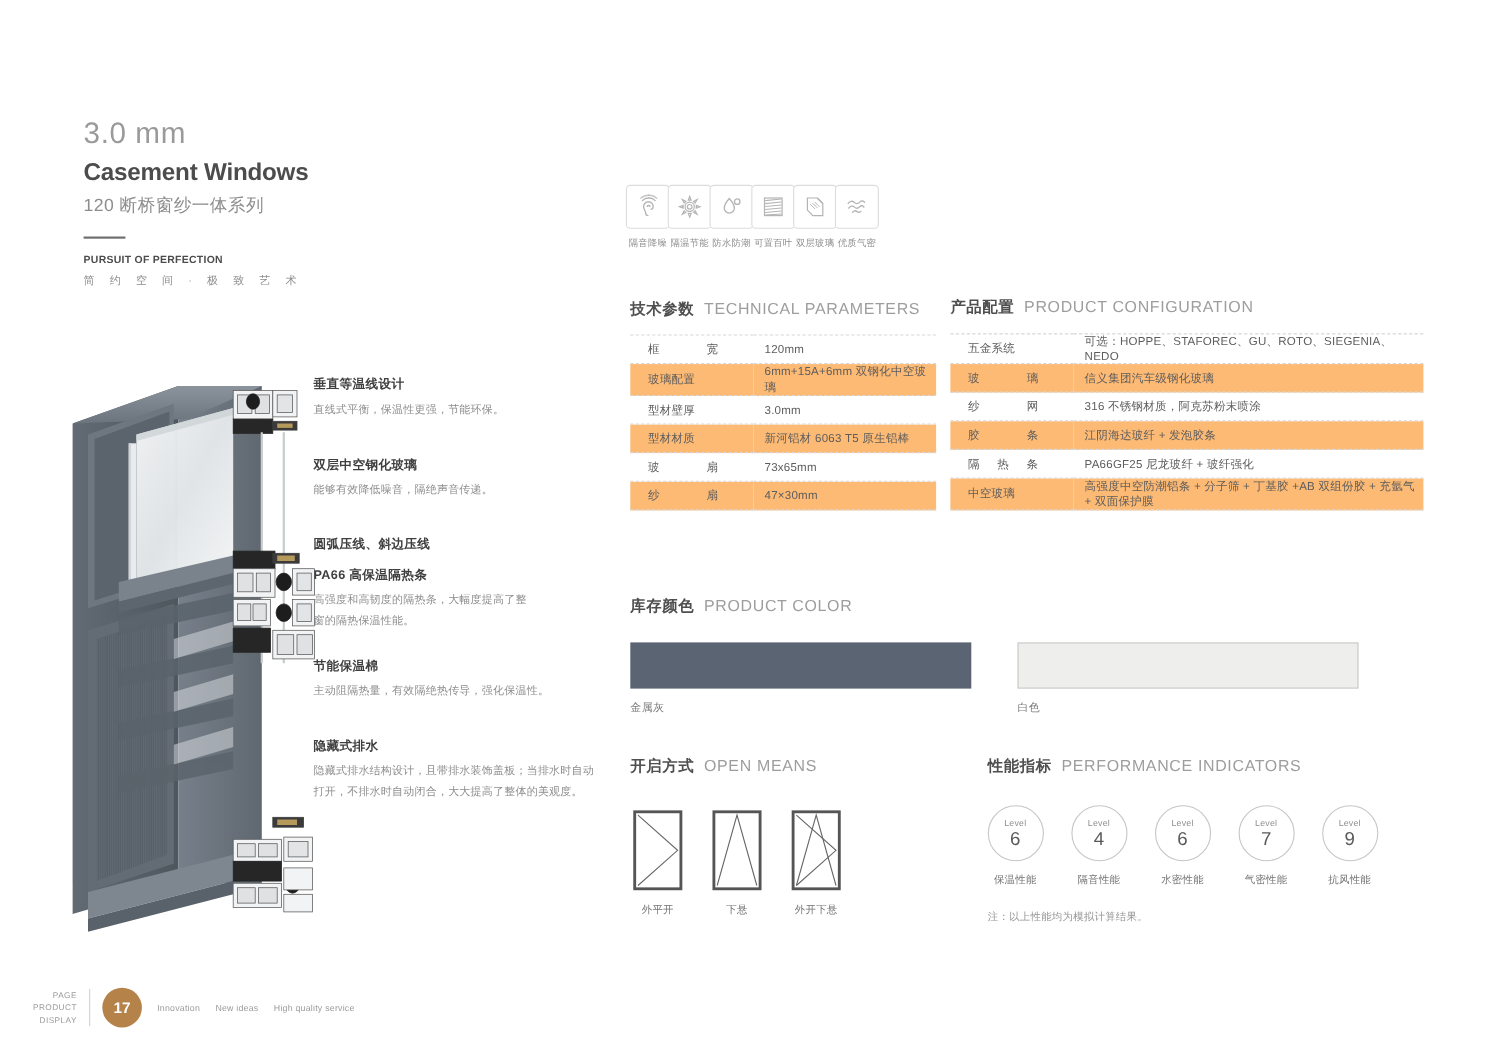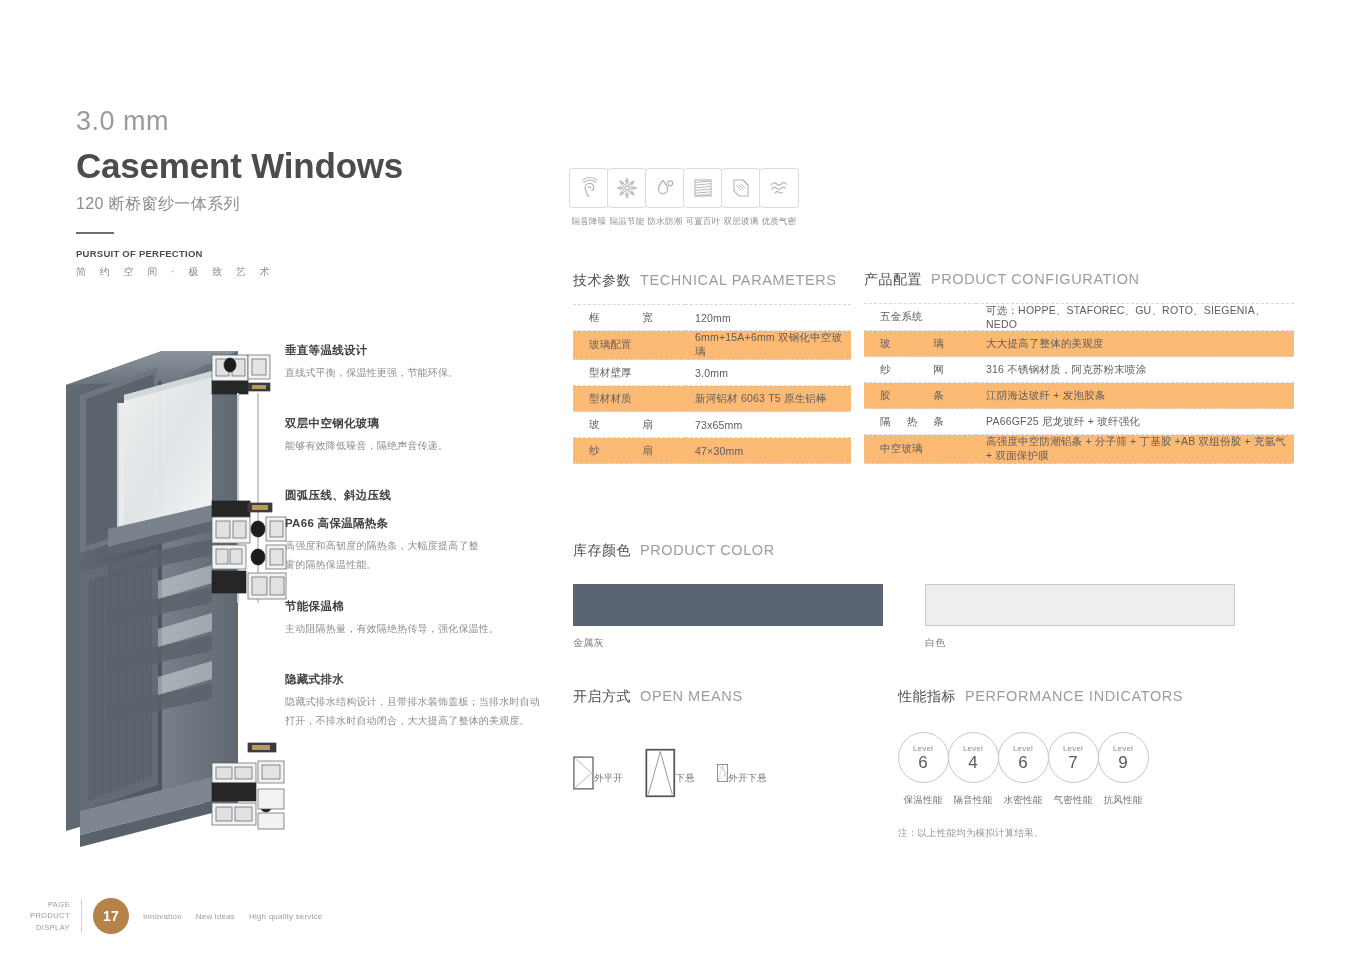--- a/index.html
+++ b/index.html
@@ -9,21 +9,21 @@
     font-family:"Liberation Sans","DejaVu Sans",sans-serif;
     color:#4a4a4a;
     overflow:hidden;
     position:relative;
   }
   .page{position:absolute;left:0;top:0;width:1366px;height:964px;}
 
   
   .hdr{position:absolute;left:76px;top:105px;width:460px;}
   .hdr-size{font-size:27px;color:#9a9a9a;font-weight:400;letter-spacing:.5px;line-height:1.25;}
-  .hdr-title{font-size:35px;color:#4c4c4c;font-weight:700;letter-spacing:-.2px;line-height:1.3;margin-top:4px;}
+  .hdr-title{font-size:22px;color:#4c4c4c;font-weight:700;letter-spacing:-.2px;line-height:1.3;margin-top:4px;}
   .hdr-sub{font-size:16px;color:#8d8d8d;font-weight:400;margin-top:6px;letter-spacing:.4px;}
   .hdr-rule{width:38px;height:2px;background:#6f6f6f;margin-top:17px;}
   .hdr-en{font-size:9.5px;color:#4c4c4c;font-weight:700;letter-spacing:.25px;margin-top:14px;}
   .hdr-cn{font-size:10px;color:#8d8d8d;letter-spacing:5.5px;margin-top:6px;}
 
   
   .render{position:absolute;left:62px;top:333px;width:230px;height:525px;}
   .render svg{display:block;}
 
   
@@ -33,21 +33,21 @@
   .feat-p{font-size:10px;color:#8e8e8e;line-height:1.85;margin-top:6px;letter-spacing:.2px;}
 
   
   .iconstrip{position:absolute;left:570px;top:168px;display:flex;}
   .icell{width:38px;display:flex;flex-direction:column;align-items:center;}
   .ibox{width:38px;height:38px;border:1px solid #dcdcdc;border-radius:4px;display:flex;align-items:center;justify-content:center;background:#fff;}
   .ilbl{font-size:8.5px;color:#8e8e8e;margin-top:8px;white-space:nowrap;letter-spacing:.2px;}
 
   
   .sect-title{display:flex;align-items:baseline;gap:9px;}
-  .st-cn{font-size:14px;color:#4f4f4f;font-weight:400;letter-spacing:.5px;}
+  .st-cn{font-size:14px;color:#4f4f4f;font-weight:700;letter-spacing:.5px;}
   .st-en{font-size:14.5px;color:#9d9d9d;font-weight:400;letter-spacing:.6px;}
 
   
   .tbl{width:100%;border-collapse:collapse;margin-top:14px;}
   .tbl tr{height:26px;}
   .tbl tr.odd{background:#ffffff;}
   .tbl tr.even{background:#fdba74;}
   .tbl td{font-size:10.5px;color:#5d5d5d;border-top:1px dashed #d8d8d8;vertical-align:middle;padding:0;letter-spacing:.2px;}
   .tbl tr:last-child td{border-bottom:1px dashed #d8d8d8;}
   td.k{width:96px;padding-left:16px;}
@@ -60,27 +60,27 @@
   
   .panel-color{position:absolute;left:573px;top:542px;width:662px;}
   .swatches{display:flex;gap:42px;margin-top:24px;}
   .sw{width:310px;}
   .sw-box{height:42px;}
   .sw-lbl{font-size:10px;color:#7d7d7d;margin-top:10px;letter-spacing:.3px;}
 
   
   .panel-open{position:absolute;left:573px;top:688px;width:290px;}
   .openrow{display:flex;gap:22px;margin-top:30px;}
-  .ocell{width:50px;display:flex;flex-direction:row;align-items:center;}
+  .ocell{width:50px;display:flex;flex-direction:column;align-items:center;}
   .ocell svg{display:block;}
   .olbl{font-size:9.5px;color:#757575;margin-top:11px;white-space:nowrap;letter-spacing:.2px;}
 
   
   .panel-perf{position:absolute;left:898px;top:688px;width:400px;}
-  .perfrow{display:flex;margin-top:26px;align-items:center;}
+  .perfrow{display:flex;gap:26px;margin-top:26px;align-items:center;}
   .pcell{width:50px;display:flex;flex-direction:column;align-items:center;}
   .circ{width:49px;height:49px;border:1px solid #c6c6c6;border-radius:50%;display:flex;flex-direction:column;align-items:center;justify-content:center;background:#fff;}
   .circ-lv{font-size:8px;color:#8e8e8e;line-height:1;margin-bottom:1px;letter-spacing:.2px;}
   .circ-num{font-size:17px;color:#5a5a5a;line-height:1;font-weight:400;}
   .plbl{font-size:9.5px;color:#757575;margin-top:11px;white-space:nowrap;letter-spacing:.2px;}
   .pnote{font-size:9.5px;color:#969696;margin-top:20px;letter-spacing:.2px;}
 
   
   .footer{position:absolute;left:30px;top:898px;display:flex;align-items:center;}
   .f-stack{text-align:right;font-size:7.5px;color:#9b9b9b;line-height:1.55;letter-spacing:.4px;}
@@ -399,21 +399,21 @@
             </td>
         <td class="v">可选：HOPPE、STAFOREC、GU、ROTO、SIEGENIA、NEDO</td>
       </tr>
       <tr class="even">
         <td class="k">
               <span class="kin">
                 <span>玻</span>
                 <span>璃</span>
               </span>
             </td>
-        <td class="v">大大提高了整体的美观度</td>
+        <td class="v">信义集团汽车级钢化玻璃</td>
       </tr>
       <tr class="odd">
         <td class="k">
               <span class="kin">
                 <span>纱</span>
                 <span>网</span>
               </span>
             </td>
         <td class="v">316 不锈钢材质，阿克苏粉末喷涂</td>
       </tr>

